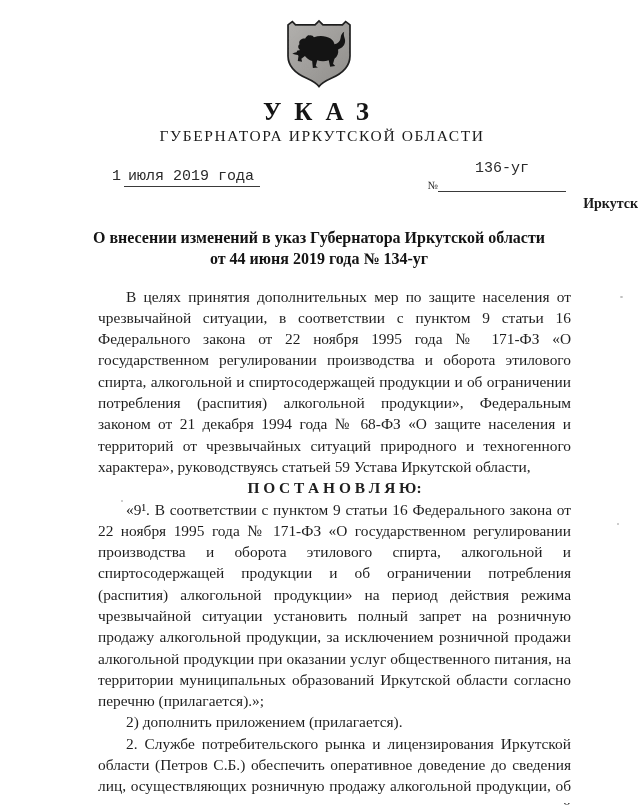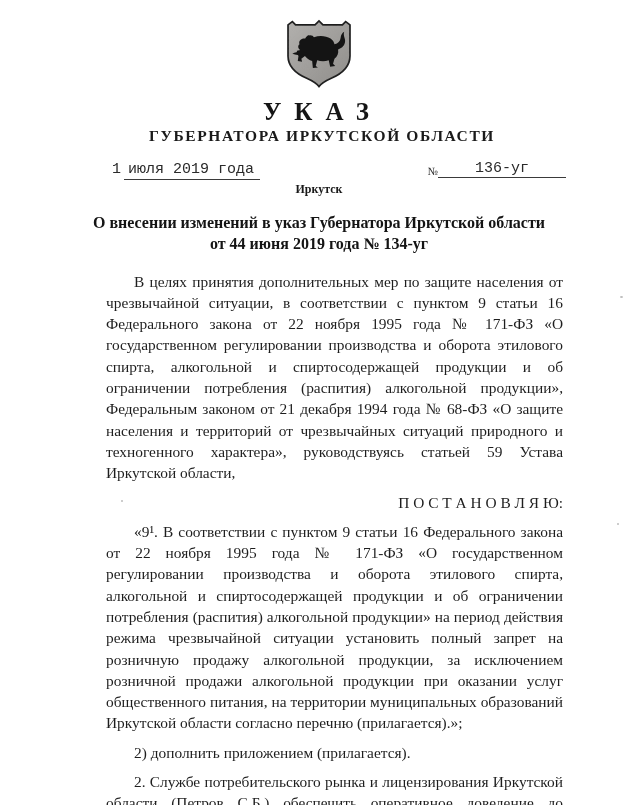--- a/index.html
+++ b/index.html
@@ -27,21 +27,21 @@
     font-size: 25px;
     font-weight: bold;
     letter-spacing: 13px;
     padding-left: 7px; 
     color: #151515;
   }
   .ukaz-subtitle {
     margin: 1px 0 0 0;
     text-align: center;
     font-size: 15.5px;
-    font-weight: 700;
+    font-weight: 400;
     letter-spacing: 1.6px;
     padding-left: 6px;
     color: #1a1a1a;
   }
   .date-row {
     margin-top: 15px;
     display: flex;
     justify-content: space-between;
     align-items: center;
     padding: 0 72px 0 112px;
@@ -59,47 +59,47 @@
   .num-sign {
     font-family: "Liberation Serif", serif;
     font-size: 11px;
     padding-bottom: 1px;
   }
   .num-underlined {
     display: inline-block;
     min-width: 128px;
     text-align: center;
     border-bottom: 1.5px solid #3a3a3a;
-    padding-bottom: 0;
+    padding-bottom: 14px;
   }
   .city {
     margin-top: 4px;
-    text-align: center;
-    font-size: 12px;
+    text-align: right;
+    font-size: 14px;
     font-weight: 600;
     color: #1a1a1a;
   }
   .doc-title {
     margin-top: 15px;
     text-align: center;
     font-size: 16px;
     font-weight: bold;
     line-height: 1.33;
     color: #141414;
   }
   .body-text {
     margin: 16px 0 0 98px;
     width: 473px;
     font-size: 15.4px;
     line-height: 21.3px;
     text-align: justify;
     color: #1e1e1e;
   }
-  .para { text-indent: 28px; margin: 8px; }
-  .para.no-indent { text-indent: 0; text-align: right; }
+  .para { text-indent: 28px; margin: 0; }
+  .para.no-indent { text-indent: 0; text-align: center; font-weight: bold; }
   .speck { position: absolute; background: #bdbdbd; border-radius: 50%; }
 </style>
 </head>
 <body>
 
 <div class="page">
 
   <div class="emblem-wrap">
     <svg viewBox="0 0 100 100" width="72" height="72" aria-hidden="true">
       <defs>

